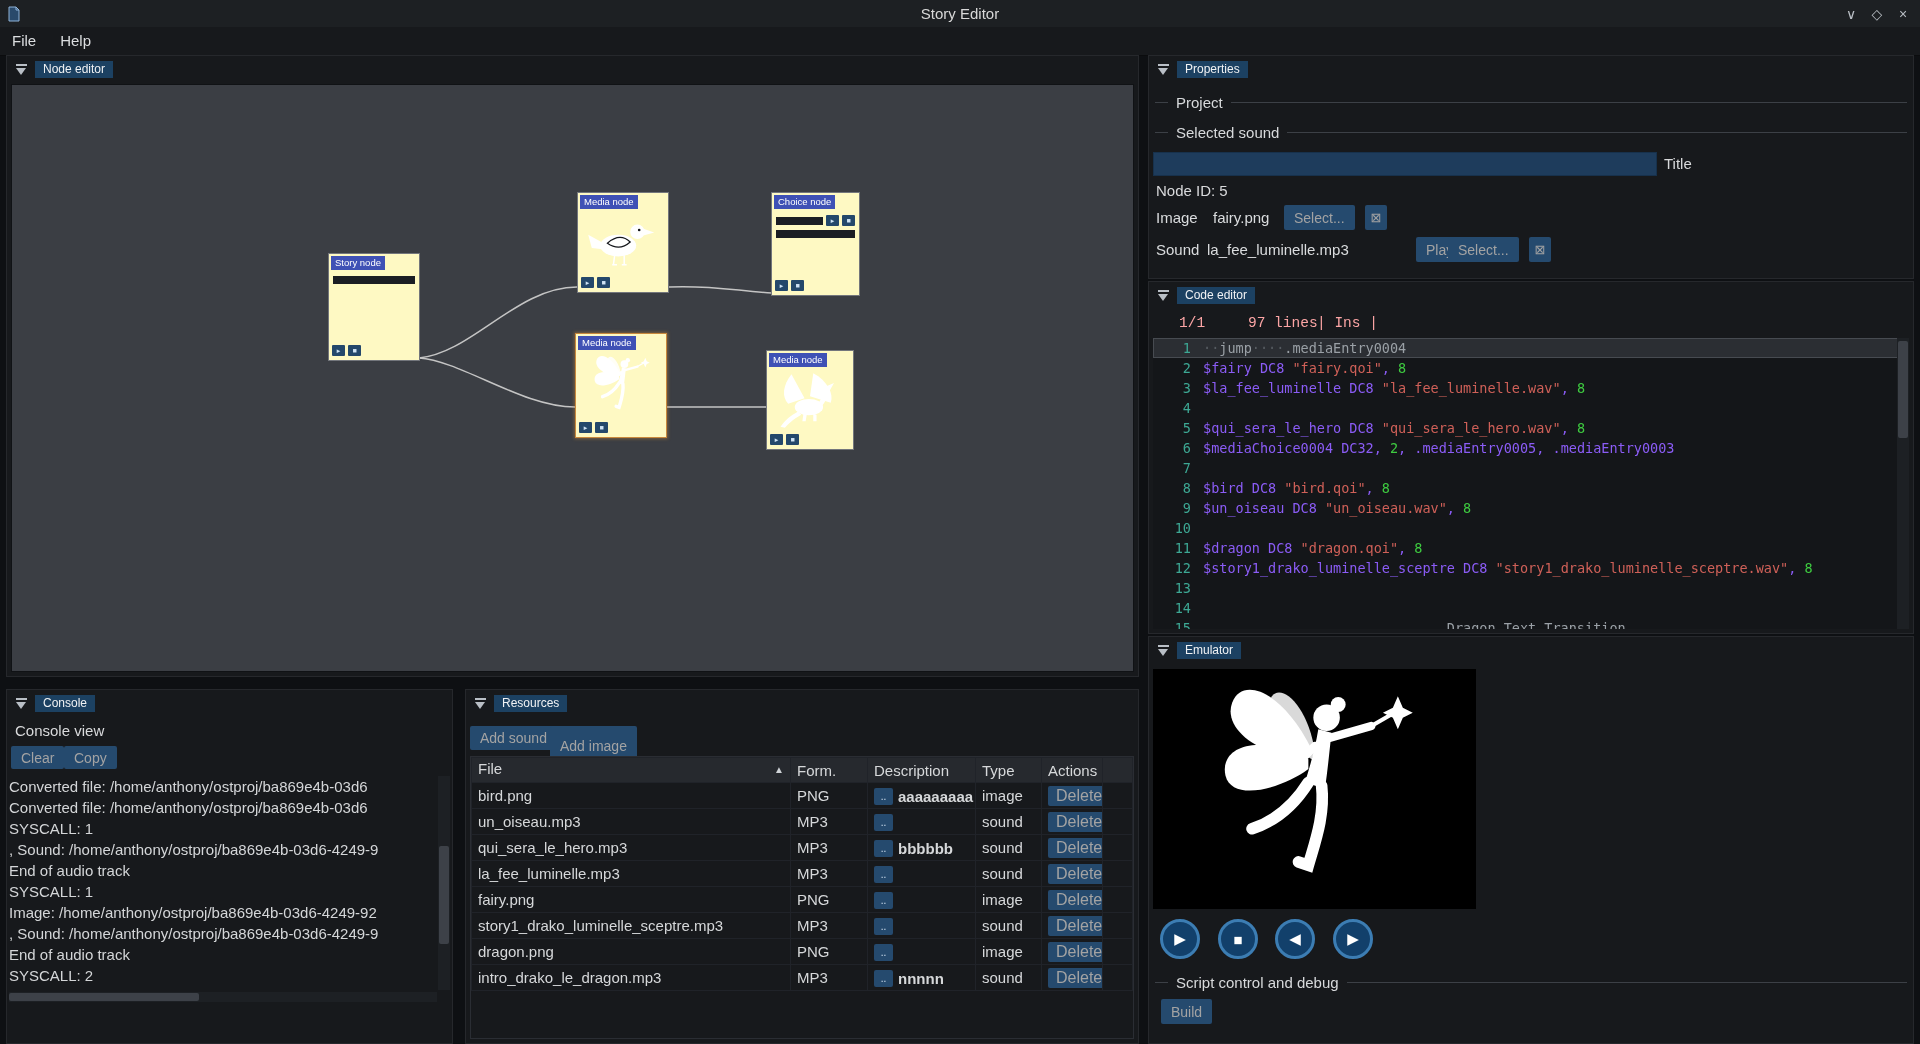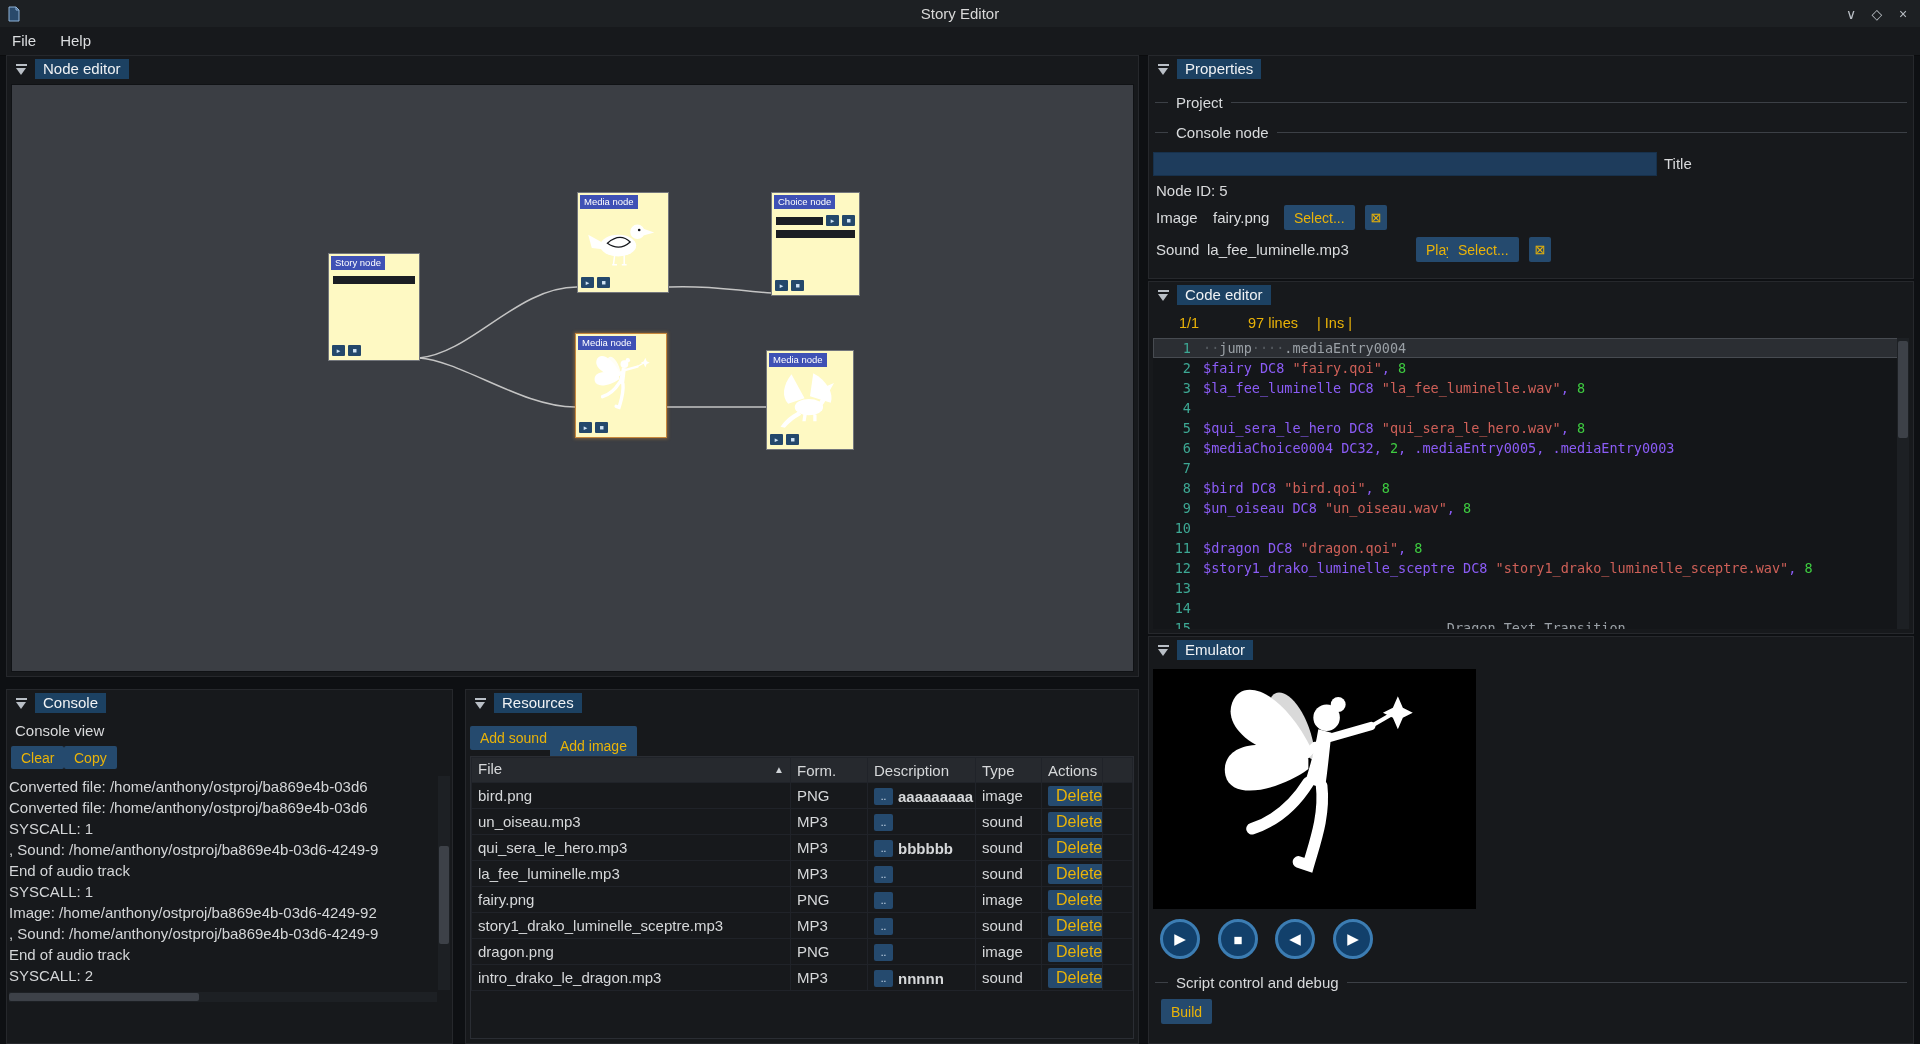--- a/index.html
+++ b/index.html
@@ -18,23 +18,23 @@
            display:flex;align-items:center;border-bottom:1px solid #0b0c0e;}
   .menu-item{padding:0 12px;line-height:28px;color:#dcdee0;}
 
   
   .panel{position:absolute;background:#17191c;border:1px solid #26282c;box-sizing:border-box;}
   .panel-header{height:26px;display:flex;align-items:center;gap:7px;padding:0 8px;}
   .dock-icon{width:13px;height:13px;position:relative;flex:none;}
   .dock-icon::before{content:"";position:absolute;left:1px;top:1px;width:11px;height:2px;background:#b9bfc6;}
   .dock-icon::after{content:"";position:absolute;left:1px;top:5px;border-left:5px solid transparent;
                     border-right:5px solid transparent;border-top:7px solid #b9bfc6;}
-  .panel-title{background:#1c4162;color:#f0f2f4;padding:1px 8px 2px;font-size:15px;}
-
-  .btn{background:#254a6e;color:#eab308;border:none;border-radius:2px;font-size:14px;
+  .panel-title{background:#1c4162;color:#f0f2f4;padding:1px 8px 2px;font-size:12px;}
+
+  .btn{background:#254a6e;color:#a3a3a3;border:none;border-radius:2px;font-size:14px;
        font-family:"Liberation Sans",sans-serif;padding:2px 10px;height:24px;cursor:default;}
   .icon-btn{width:22px;padding:0;font-size:13px;}
   .mini-btn{background:#254a6e;color:#cfe0f0;border:none;border-radius:2px;width:19px;height:17px;
             font-size:10px;padding:0;margin-right:5px;vertical-align:middle;cursor:default;}
 
   .sep{position:absolute;display:flex;align-items:center;gap:8px;font-size:15px;color:#d8dadc;height:15px;}
   .sep .ln1{width:13px;height:1px;background:#3c4046;flex:none;}
   .sep .ln2{flex:1;height:1px;background:#3c4046;}
 
   
@@ -60,21 +60,21 @@
   .prop-row{position:absolute;left:0;right:0;height:25px;}
   .prop-row .pl{position:absolute;top:0;line-height:25px;font-size:15px;color:#dadcde;}
   .prop-row .btn{position:absolute;top:0;height:25px;}
   .text-input{position:absolute;left:4px;top:96px;width:504px;height:24px;background:#1e3c5c;
               border:1px solid #17314c;color:#e8eef4;font-size:14px;padding:0 6px;box-sizing:border-box;}
   #title-label{position:absolute;left:515px;top:96px;line-height:24px;font-size:15px;}
   #node-id{position:absolute;left:7px;top:126px;font-size:15px;}
 
   
   #code-editor{left:1148px;top:281px;width:766px;height:353px;}
-  .ce-status{position:absolute;top:30px;left:0;right:0;height:22px;font-size:14.5px;color:#eab308;}
+  .ce-status{position:absolute;top:30px;left:0;right:0;height:22px;font-size:14.5px;color:#fca5a5;font-family:Liberation Mono, monospace;}
   .ce-status span{position:absolute;top:0;line-height:22px;}
   #code-area{position:absolute;left:4px;top:56px;right:4px;bottom:4px;background:#141619;
              overflow:hidden;font-family:"DejaVu Sans Mono",monospace;font-size:13.5px;}
   .code-line{display:flex;height:20px;line-height:20px;white-space:pre;}
   .code-line.current{background:#2b2e33;box-shadow:inset 0 0 0 1px #474b51;}
   .ln{width:38px;text-align:right;padding-right:12px;color:#3da894;flex:none;}
   .ct{flex:1;overflow:hidden;}
   .tok-p{color:#8b5cf6;} .tok-g{color:#9aa0a6;} .tok-s{color:#cf6058;}
   .tok-num{color:#3ecb40;} .tok-ws{color:#565b61;}
   .vscroll{position:absolute;background:#1d2024;}
@@ -272,21 +272,21 @@
       <span class="dock-icon"></span>
       <span class="panel-title">Properties</span>
     </div>
     <div class="sep" style="left:6px;right:6px;top:39px;">
       <span class="ln1"></span>
       <span>Project</span>
       <span class="ln2"></span>
     </div>
     <div class="sep" style="left:6px;right:6px;top:69px;">
       <span class="ln1"></span>
-      <span>Console node</span>
+      <span>Selected sound</span>
       <span class="ln2"></span>
     </div>
     <input class="text-input" value="" style="">
     <span id="title-label">Title</span>
     <span id="node-id">Node ID: 5</span>
 
     <div class="prop-row" style="top:149px;">
       <span class="pl" style="left:7px;">Image</span>
       <span class="pl" style="left:64px;">fairy.png</span>
       <button class="btn" style="left:135px;">Select...</button>

